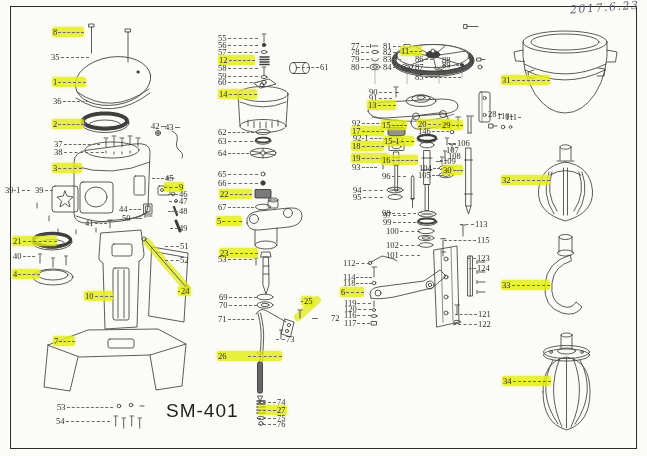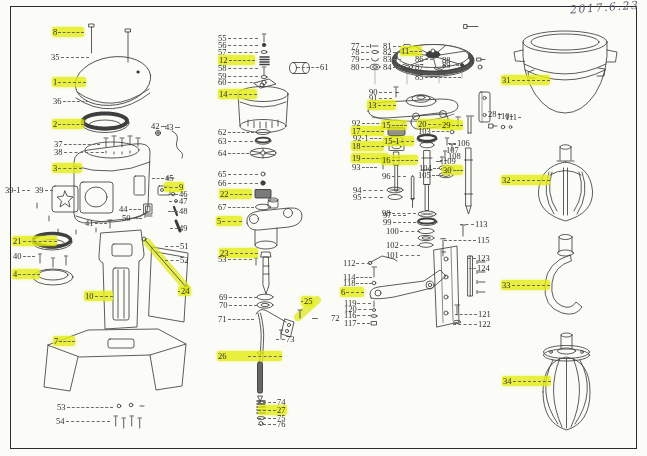--- a/index.html
+++ b/index.html
@@ -737,21 +737,21 @@
       </div>
       <div class="co" style="left: 385px; top: 245px;">
         <span class="num">102</span>
         <span class="lead" style="width: 20px;"></span>
       </div>
       <div class="co hl" style="left: 417px; top: 124px;">
         <span class="num">20</span>
         <span class="lead" style="width: 24px;"></span>
       </div>
       <div class="co" style="left: 417px; top: 131px;">
-        <span class="num">103</span>
+        <span class="num">146</span>
         <span class="lead" style="width: 17px;"></span>
       </div>
       <div class="co hl" style="left: 441px; top: 125px;">
         <span class="num">29</span>
         <span class="lead" style="width: 11px;"></span>
       </div>
       <div class="co" style="left: 448px; top: 143px;">
         <span class="lead" style="width: 8px;"></span>
         <span class="num">106</span>
       </div>
@@ -858,14 +858,15 @@
       <div class="co hl" style="left: 501px; top: 285px;">
         <span class="num">33</span>
         <span class="lead" style="width: 38px;"></span>
       </div>
       <div class="co hl" style="left: 502px; top: 381px;">
         <span class="num">34</span>
         <span class="lead" style="width: 38px;"></span>
       </div>
     </div>
 
+  <div class="title">SM-401</div>
   <div class="date">2017.6.23</div>
 </div>
 
 </body></html>

